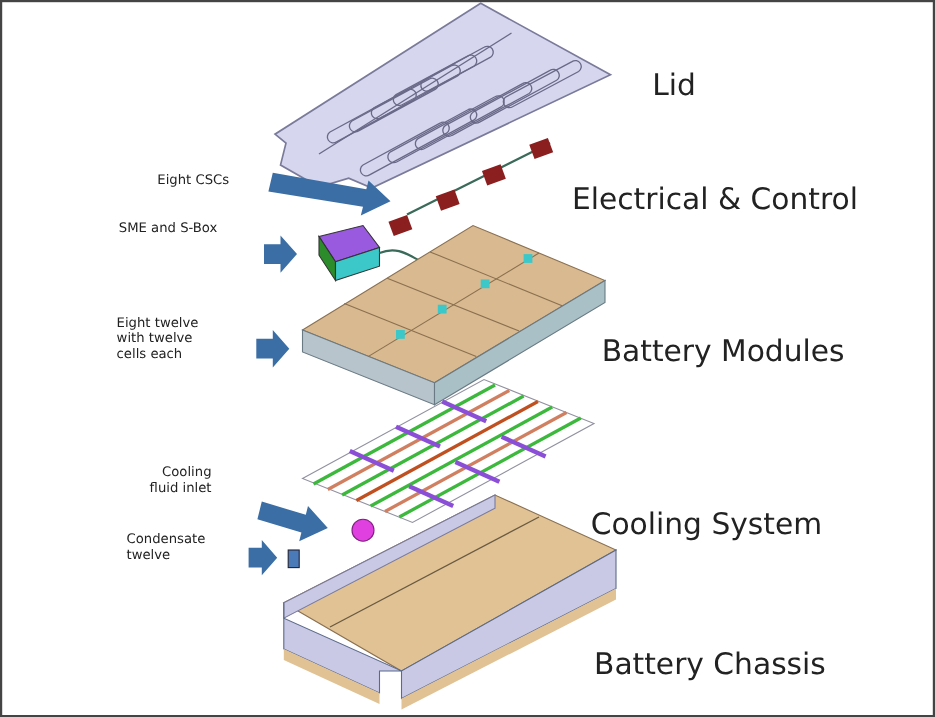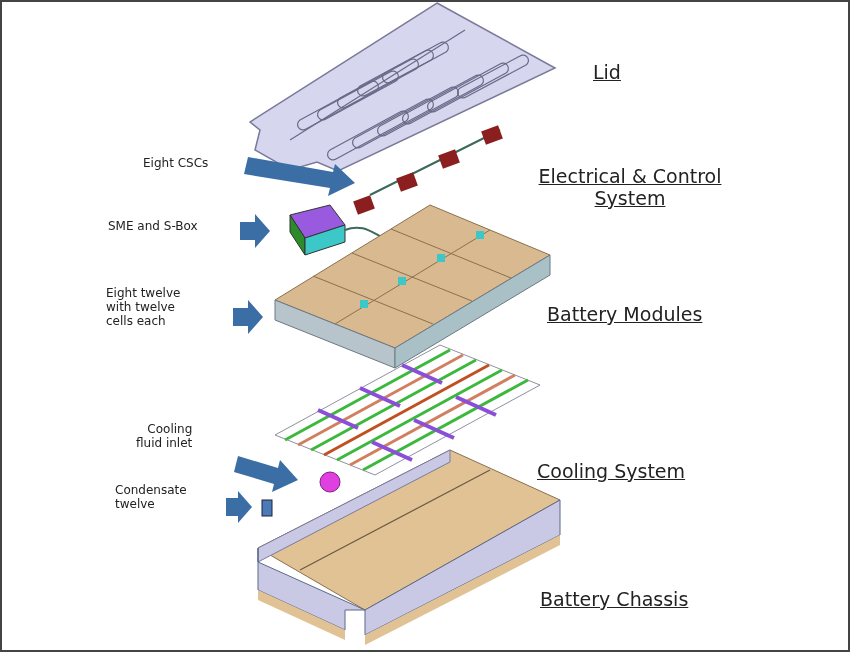--- a/index.html
+++ b/index.html
@@ -1,22 +1,22 @@
 <!DOCTYPE html>
 <html><head>
 <meta charset="utf-8">
 <style>
   html, body { margin:0; padding:0; background:#fff; }
   body { width:850px; height:652px; overflow:hidden; position:relative; font-family:"DejaVu Sans", sans-serif; }
   #frame { position:absolute; left:0; top:0; width:846px; height:648px; border:2px solid #444; background:#fff; }
   svg#art { position:absolute; left:0; top:0; }
   .lbl { position:absolute; color:#222; font-family:"DejaVu Sans", sans-serif; white-space:nowrap; line-height:1.15; }
-  .big { font-size:19px;text-decoration:underline; }
+  .big { font-size:27px; }
   .small { font-size:12px; }
-  .center { text-align:center; }
+  .center { }
 </style>
 </head>
 <body>
 
 <div id="frame"></div>
 
 <svg id="art" width="850" height="652" viewBox="0 0 850 652">
 
   <g>
     <polygon points="437,3 555,68 338,171 317,162 290,170 255,150 260,130 250,122" fill="#d6d6ee" stroke="#7a7a9a" stroke-width="1.5"></polygon>
@@ -107,28 +107,27 @@
     <polygon points="240,222 255,222 255,214 270,231 255,248 255,240 240,240"></polygon>
     <polygon points="233,308 248,308 248,300 263,317 248,334 248,326 233,326"></polygon>
     <polygon points="238,456 278,468 280,460 298,480 272,492 274,484 234,472"></polygon>
     <polygon points="226,498 238,498 238,491 252,507 238,523 238,516 226,516"></polygon>
   </g>
 </svg>
 
 <div class="lbl big" style="left:593px; top:62px;">Lid</div>
 <div class="lbl big center" style="left:520px; top:166px; width:220px;">
   <div>Electrical &amp; Control</div>
-  <div>System</div>
 </div>
 <div class="lbl big" style="left:547px; top:304px;">Battery Modules</div>
 <div class="lbl big" style="left:537px; top:417px;margin-top:44px;">Cooling System</div>
 <div class="lbl big" style="left:540px; top:589px;">Battery Chassis</div>
 
 <div class="lbl small" style="left:143px; top:157px;">Eight CSCs</div>
-<div class="lbl small" style="left:108px; top:220px;">SME and S-Box</div>
+<div class="lbl small" style="left:108px; top:201px;">SME and S-Box</div>
 <div class="lbl small" style="left:106px; top:287px;">
   <div>Eight twelve</div>
   <div>with twelve</div>
   <div>cells each</div>
 </div>
 <div class="lbl small" style="left:136px; top:423px;text-align:right;">
   <div>Cooling</div>
   <div>fluid inlet</div>
 </div>
 <div class="lbl small" style="left:115px; top:484px;">

